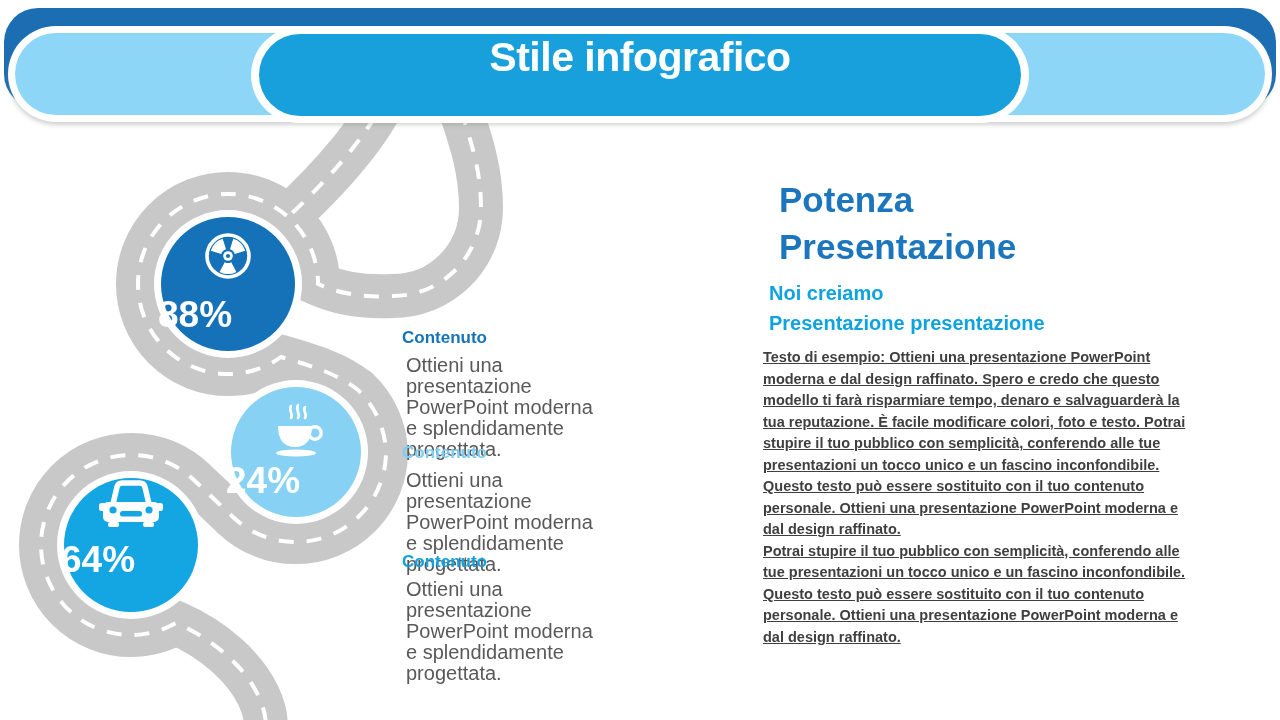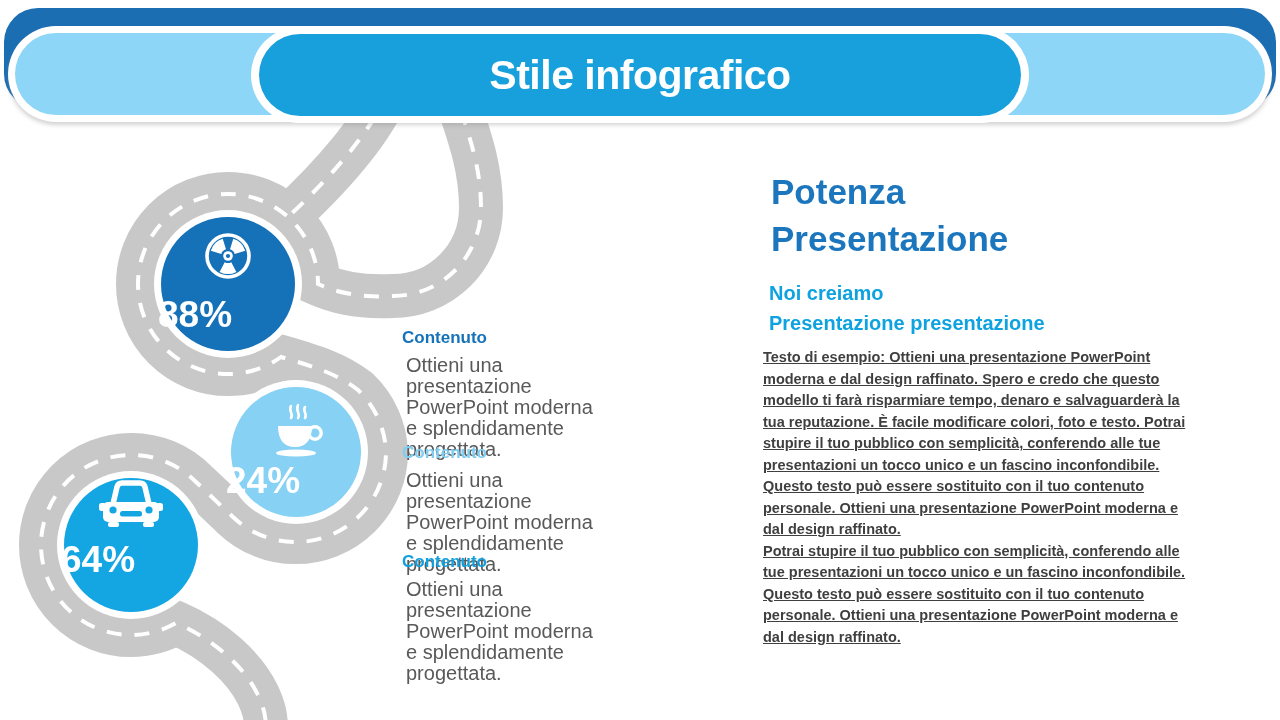--- a/index.html
+++ b/index.html
@@ -22,21 +22,21 @@
     position:absolute;left:15px;top:33px;width:1250px;height:82px;
     border-radius:41px;background:#8dd6f7;
   }
   .hdr-center-white{
     position:absolute;left:251px;top:27px;width:778px;height:96px;
     border-radius:48px;background:#ffffff;
   }
   .hdr-center{
     position:absolute;left:259px;top:34px;width:762px;height:82px;
     border-radius:41px;background:#18a0dc;
-    display:flex;align-items:center;justify-content:center;
+    display:flex;justify-content:center;
   }
   .hdr-title{
     color:#ffffff;font-size:41px;font-weight:bold;letter-spacing:-.5px;
   }
   
   .road-svg{position:absolute;left:0;top:0;}
   
   .pct{
     position:absolute;width:140px;text-align:left;color:#ffffff;
     font-size:37px;font-weight:bold;
@@ -47,21 +47,21 @@
   .c-title.t0{color:#1673ba;}
   .c-title.t1{color:#7fcdf2;}
   .c-title.t2{color:#12a0de;}
   .c-body{font-size:20px;line-height:21px;color:#595959;margin:4px;}
   .blk0{top:328px;}
   .blk1{top:443px;}
   .blk2{top:552px;}
   
   .r-title{
     position:absolute;left:763px;top:160px;width:430px;
-    color:#1b76be;font-size:35px;font-weight:bold;line-height:47px;margin:8px;
+    color:#1b76be;font-size:35px;font-weight:bold;line-height:47px;margin:16px;
   }
   .r-sub{
     position:absolute;left:763px;top:272px;width:430px;
     color:#0ea3e0;font-size:20px;font-weight:bold;line-height:30px;margin:6px;
   }
   .r-body{
     position:absolute;left:763px;top:347px;width:428px;
     color:#3f3f3f;font-size:14.5px;font-weight:bold;line-height:21.5px;text-decoration:underline;
   }
   .r-body p{margin:0;}

